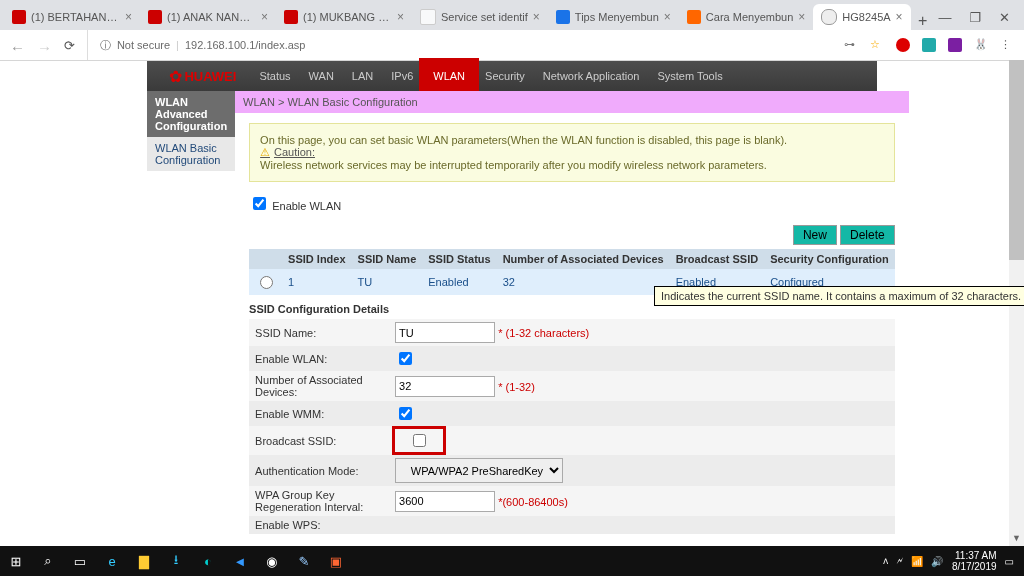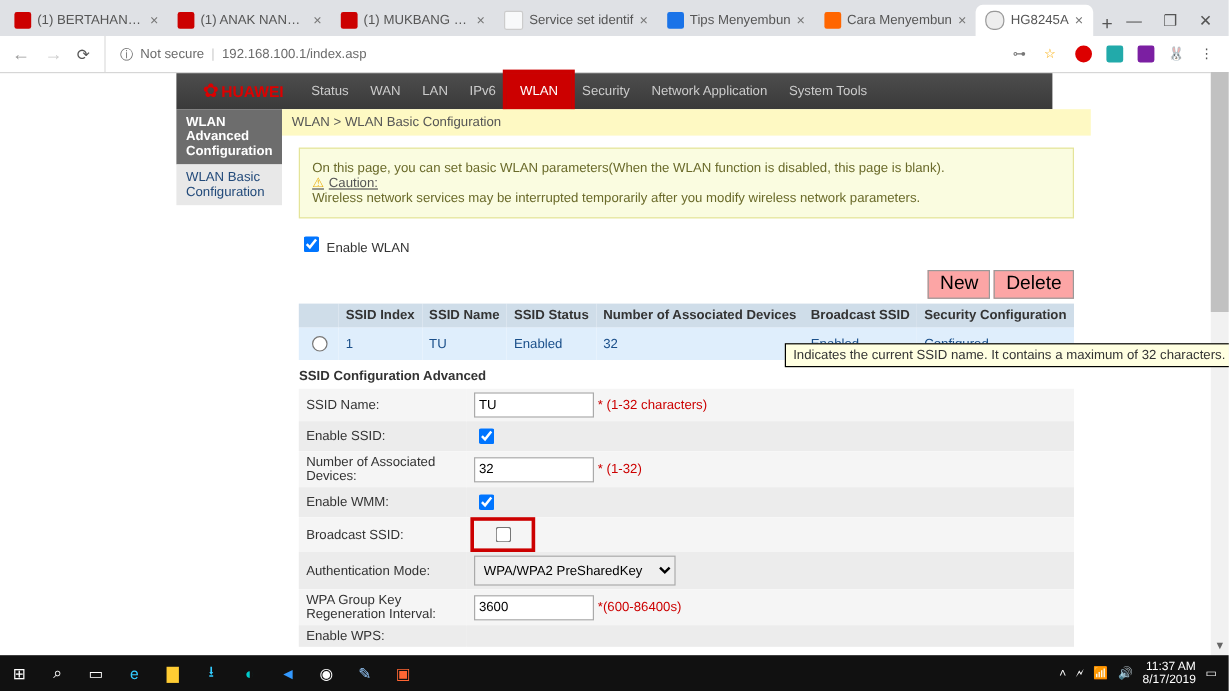--- a/index.html
+++ b/index.html
@@ -32,39 +32,39 @@
   .logo .text{color:#d00;font-weight:bold;font-size:13px;}
   .menu{display:flex;gap:0;}
   .menu a{padding:0 9px;line-height:30px;color:#ccc;}
   .menu a.sel{background:#c00;color:#fff;font-weight:normal;border:2px solid #c00;box-sizing:border-box;line-height:26px;}
   .highlight-red{outline:3px solid #c00;}
   .body-area{display:flex;}
   .side{width:172px;}
   .side .item{padding:5px 8px;background:#e8e8e8;color:#224a7a;cursor:pointer;}
   .side .item.active{background:#6d6d6d;color:#fff;font-weight:bold;}
   .main{flex:1;}
-  .crumb{background:#fef9c3;color:#555;padding:5px 8px;}
+  .crumb{background:#f0abfc;color:#555;padding:5px 8px;}
   .main-inner{padding:10px 14px;}
   .note{background:#fafce0;border:1px solid #e4e49a;padding:10px;color:#6a6a2a;}
   .note .caution{color:#555;text-decoration:underline;}
   .warn-ico{color:#e6a800;margin-right:4px;}
   .enable-row{margin:12px 0;}
   .btn-row{text-align:right;margin-bottom:4px;}
-  .btn{border:1px solid #999;background:#fca5a5;padding:2px 9px;font-size:16px;cursor:pointer;}
+  .btn{border:1px solid #999;background:#14b8a6;padding:2px 9px;font-size:12px;cursor:pointer;}
   table.grid{width:100%;border-collapse:collapse;}
   table.grid th{background:#cfdde9;font-weight:bold;padding:4px 6px;text-align:left;white-space:nowrap;font-size:11px;}
   table.grid td{background:#dfeefc;padding:4px 6px;color:#1a4f8a;white-space:nowrap;}
   .cfg-title{font-weight:bold;margin:8px 0 4px;}
   table.form{width:100%;border-collapse:collapse;}
   table.form td{padding:3px 6px;vertical-align:middle;font-size:11px;}
   table.form tr:nth-child(odd){background:#f5f5f5;}
   table.form tr:nth-child(even){background:#ececec;}
   .label-col{width:128px;}
   input[type=text],input[type=password],select{font-size:11px;border:1px solid #aaa;padding:1px 3px;height:17px;box-sizing:content-box;}
-  select{height:21px;}
+  select{height:21px;text-align:right;}
   .hint{color:#c00;}
   .tooltip{position:absolute;background:#ffffe1;border:1px solid #000;padding:3px 6px;font-size:11px;white-space:nowrap;}
   
   .taskbar{position:absolute;bottom:0;left:0;right:0;height:30px;background:#111;display:flex;align-items:center;color:#fff;}
   .taskbar .tb-ico{width:32px;height:30px;display:flex;align-items:center;justify-content:center;color:#fff;font-size:13px;}
   .taskbar .right{margin-left:auto;display:flex;align-items:center;gap:8px;padding-right:10px;font-size:10px;}
   .clock{text-align:right;line-height:11px;}
   .scrollbar{position:absolute;right:0;top:60px;bottom:30px;width:15px;background:#f1f1f1;}
   .scrollbar .thumb{background:#c1c1c1;width:100%;height:200px;position:absolute;top:0;}
   .scrollbar .arrow{position:absolute;left:0;width:15px;height:15px;text-align:center;font-size:9px;color:#666;line-height:15px;}
@@ -202,30 +202,30 @@
             <td>1</td>
             <td>TU</td>
             <td>Enabled</td>
             <td>32</td>
             <td>Enabled</td>
             <td>Configured</td>
           </tr>
         </tbody>
           </table>
 
-        <div class="cfg-title">SSID Configuration Advanced</div>
+        <div class="cfg-title">SSID Configuration Details</div>
 
         <table class="form">
           <tbody>
               <tr>
             <td class="label-col">SSID Name:</td>
             <td><input type="text" style="width: 92px;" value="TU"> <span class="hint">* (1-32 characters)</span></td>
           </tr>
           <tr>
-            <td class="label-col">Enable SSID:</td>
+            <td class="label-col">Enable WLAN:</td>
             <td><input type="checkbox" checked="" style=""></td>
           </tr>
           <tr>
             <td class="label-col">Number of Associated Devices:</td>
             <td><input type="text" style="width: 92px;" value="32"> <span class="hint">* (1-32)</span></td>
           </tr>
           <tr>
             <td class="label-col">Enable WMM:</td>
             <td><input type="checkbox" checked="" style=""></td>
           </tr>

